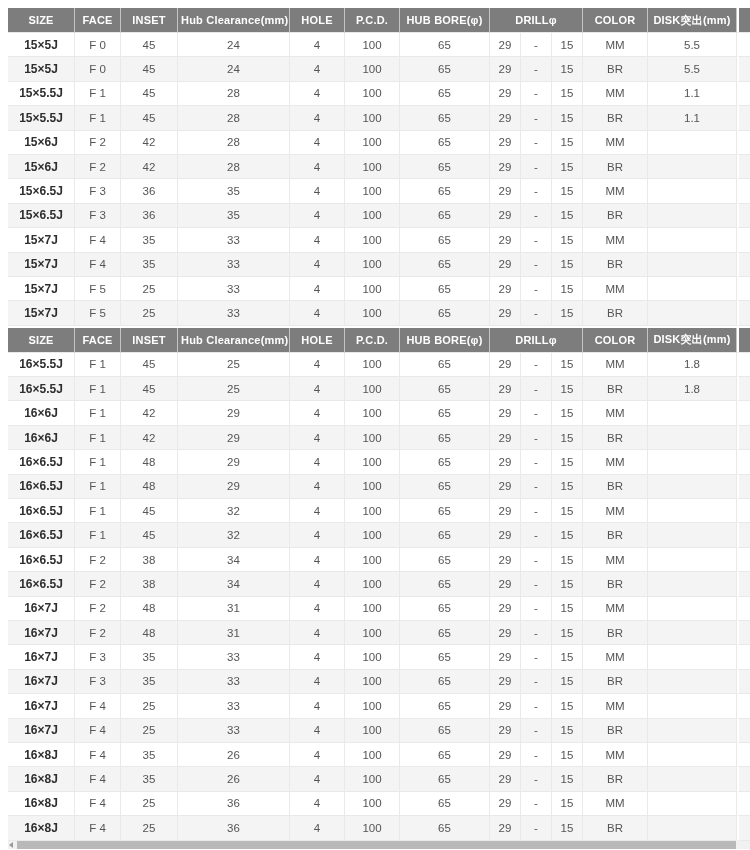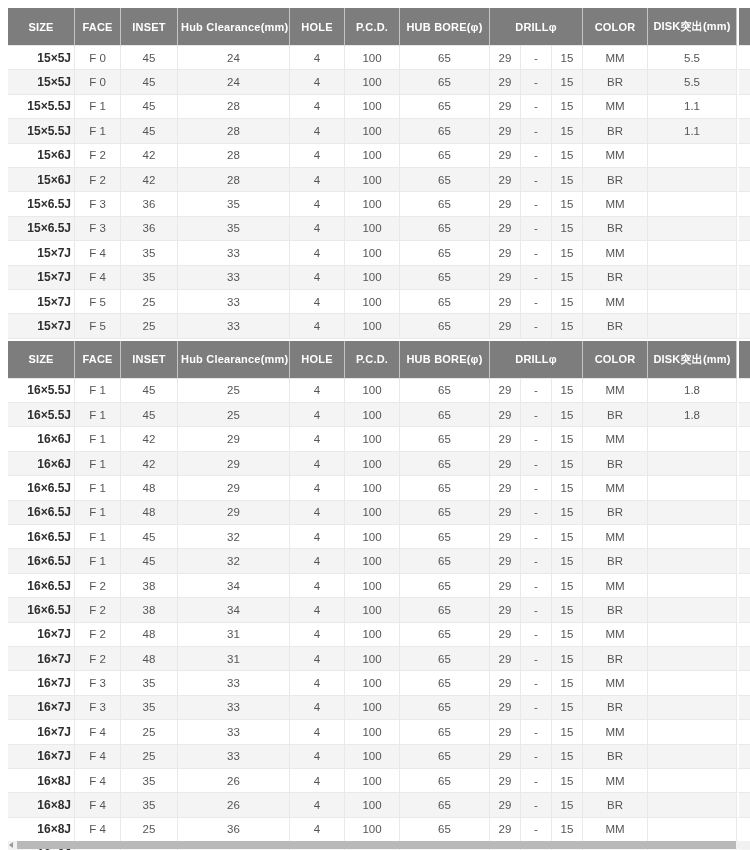--- a/index.html
+++ b/index.html
@@ -24,21 +24,21 @@
   }
   table.spec th, table.spec td {
     box-sizing: border-box;
     text-align: center;
     vertical-align: middle;
     overflow: hidden;
     white-space: nowrap;
     padding: 0 3px;
   }
   table.spec th {
-    height: 38px;
+    height: 25px;
     background: #7d7d7d;
     color: #ffffff;
     font-size: 11px;
     font-weight: bold;
     border-right: 1px solid #c4c4c4;
     border-bottom: 1px solid #e9e9e9;
     letter-spacing: 0.2px;
   }
   table.spec td {
     height: 24.4px;
@@ -46,21 +46,20 @@
     color: #555555;
     border-right: 1px solid #e9e9e9;
     border-bottom: 1px solid #e9e9e9;
     background: #ffffff;
   }
   table.spec tbody tr:nth-child(even) td { background: #f4f4f4; }
   table.spec td.size-col {
     font-weight: bold;
     color: #2e2e2e;
     font-size: 12px;
-    text-align: right;
   }
   table.spec th.sliver, table.spec td.sliver {
     border-left: 2px solid #ffffff;
     border-right: none;
   }
   
   .hscroll {
     position: absolute;
     left: 8px; top: 841px;
     width: 742px; height: 8px;

